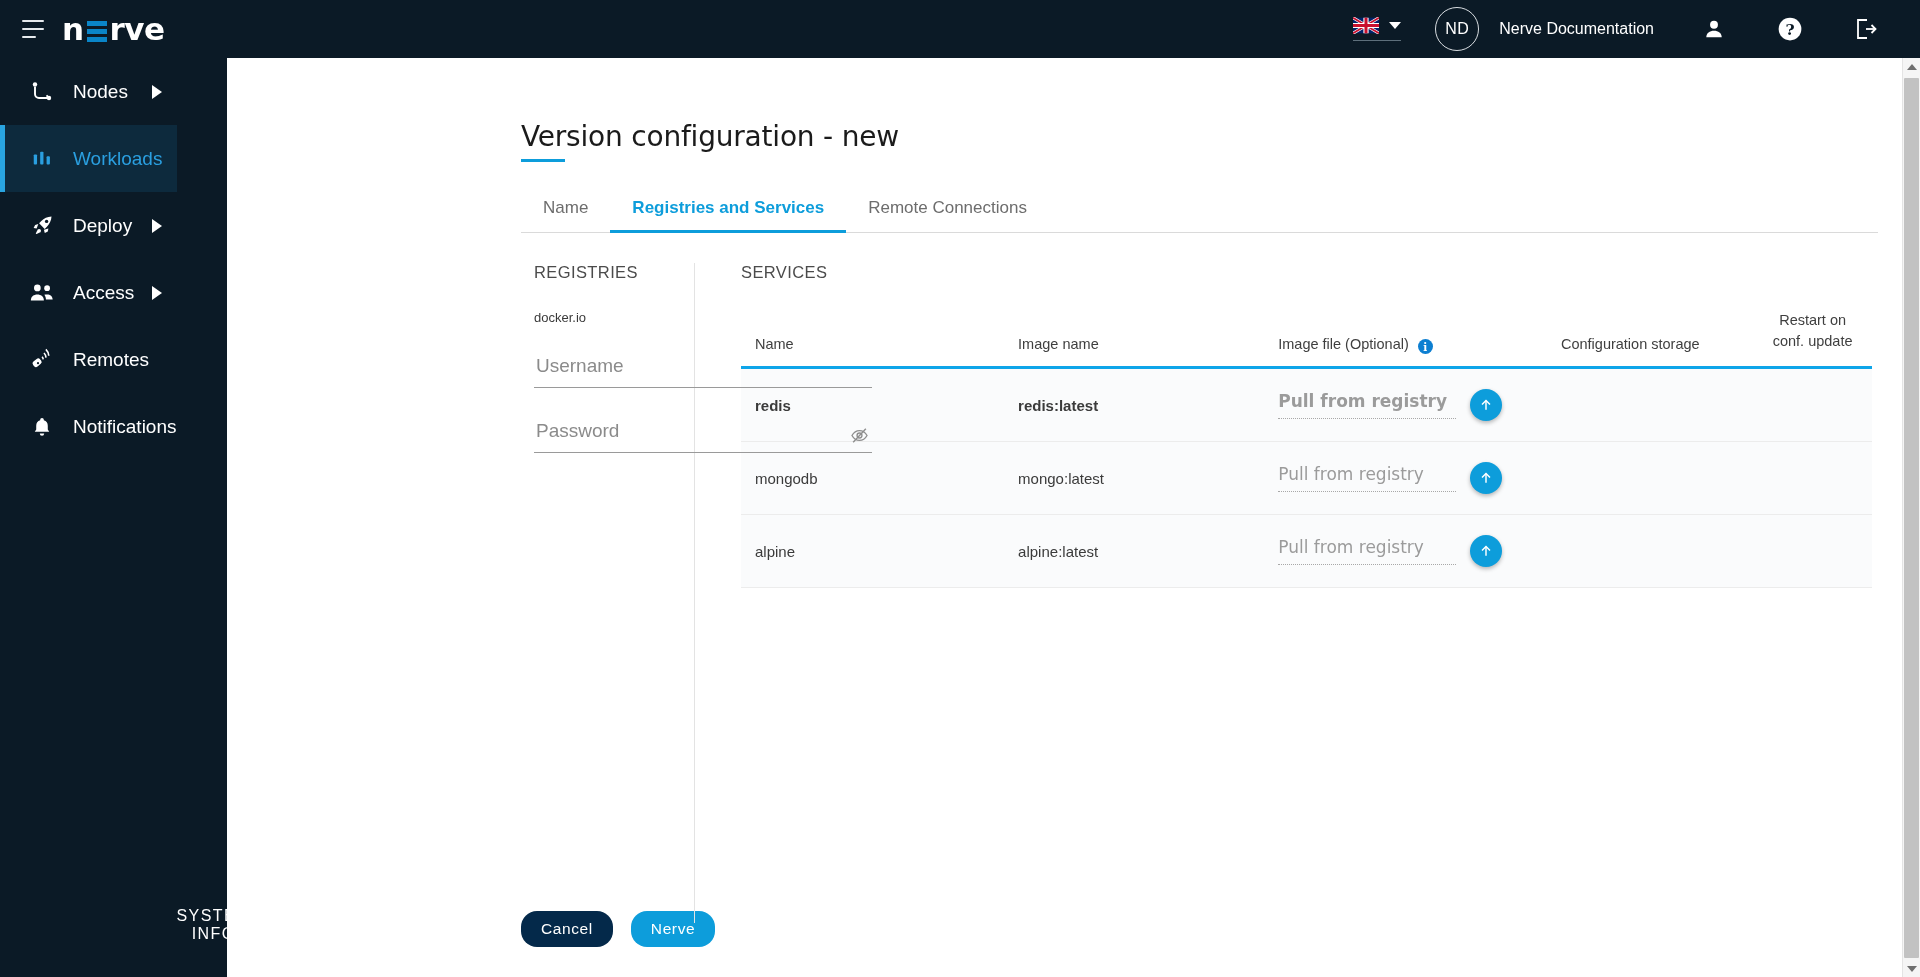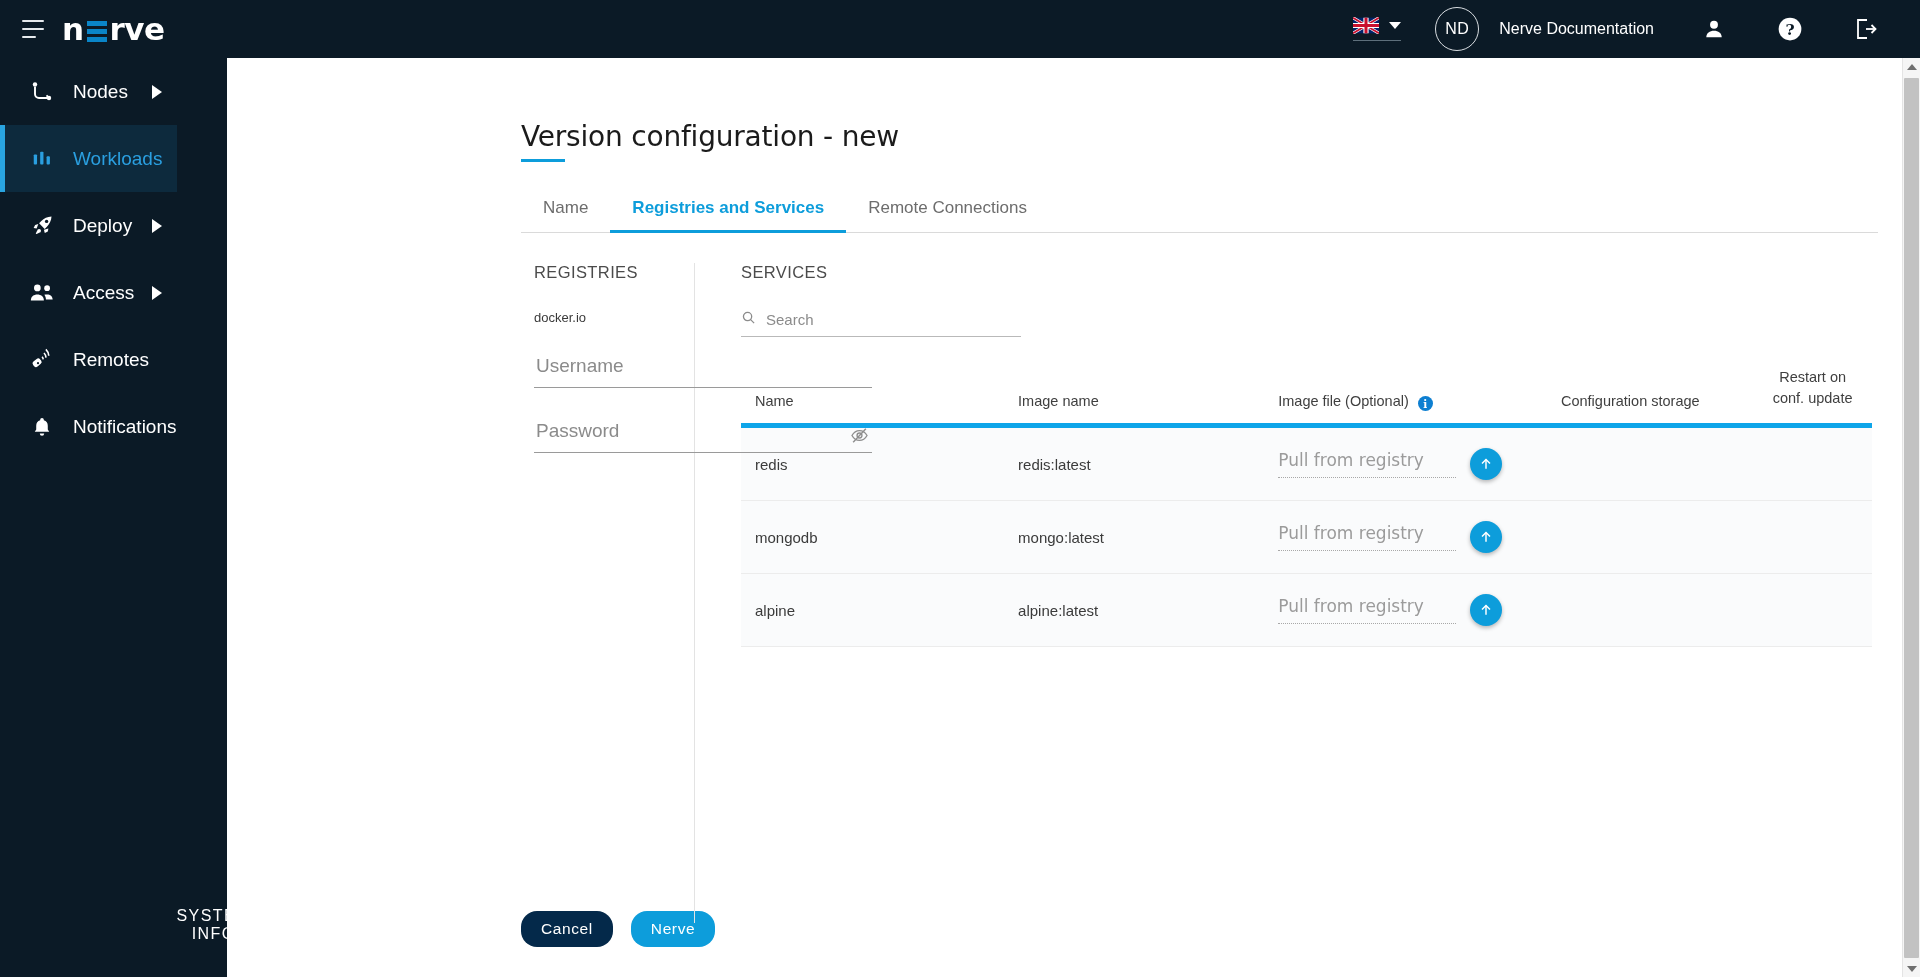--- a/index.html
+++ b/index.html
@@ -184,21 +184,21 @@
   .svc-table th {
     font-weight: 400; font-size: 14.5px; color: #3f3f3f;
     text-align: left; padding: 0 0 14px 0; vertical-align: bottom;
   }
   .svc-table th.c-name { width: 24.5%; padding-left: 14px; }
   .svc-table th.c-image { width: 23%; }
   .svc-table th.c-file { width: 25%; }
   .svc-table th.c-conf { width: 17%; }
   .svc-table th.c-restart { width: 10.5%; text-align: center; line-height: 1.45; }
   .svc-table tbody tr { background: #fafbfc; border-bottom: 1px solid #ececec; }
-  .svc-table tbody tr:first-child { border-top: 5px solid #0ea5e9; }
+  .svc-table tbody tr:first-child { border-top: 3px solid #0ea5e9; font-weight: bold; }
   .svc-table td {
     padding: 20px 0; font-size: 15px; color: #3b3b3b; vertical-align: middle;
     height: 56px;
   }
   .svc-table td.c-name { padding-left: 14px; }
   .pull-cell { display: flex; align-items: center; gap: 14px; }
   .pull-text {
     flex: 1; max-width: 178px; color: #9b9b9b; font-size: 17px;
     border-bottom: 1px dotted #a8a8a8; padding-bottom: 7px;
     font-family: "DejaVu Sans", sans-serif;
@@ -426,29 +426,20 @@
                 <circle cx="12" cy="12" r="3.1"></circle>
                 <path d="M4 20.5 20 3.5" stroke-width="1.8"></path>
               </svg>
             </span>
           </div>
         </section>
 
         <section class="col-services">
           <div class="section-label">SERVICES</div>
 
-          <div class="search-field">
-            <span>
-              <svg width="15" height="15" viewBox="0 0 24 24" fill="none" stroke="#8b8b8b" stroke-width="2.1">
-                <circle cx="10.5" cy="10.5" r="6.6"></circle>
-                <path d="M15.4 15.4 21 21"></path>
-              </svg>
-            </span>
-            <input type="text" placeholder="Search" style="">
-          </div>
 
           <table class="svc-table">
             <thead>
               <tr>
                 <th class="c-name">Name</th>
                 <th class="c-image">Image name</th>
                 <th class="c-file">
                   <span>Image file (Optional)</span><span class="info-dot">i</span>
                 </th>
                 <th class="c-conf">Configuration storage</th>

